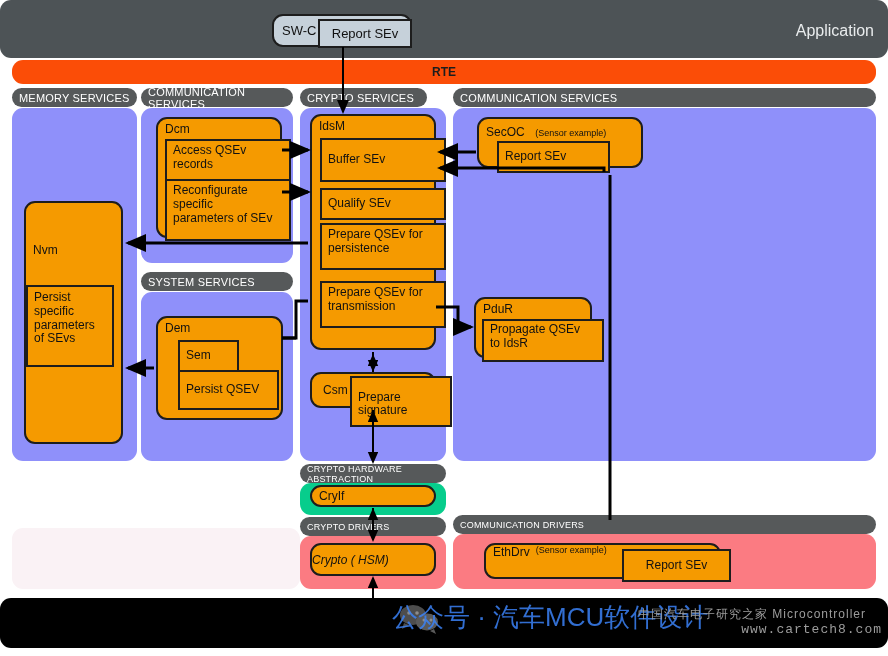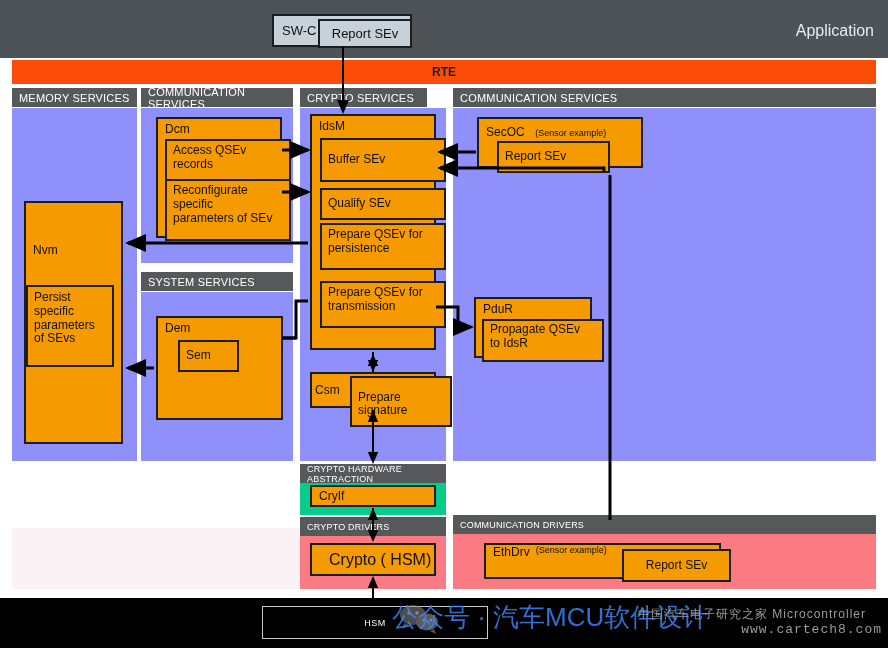--- a/index.html
+++ b/index.html
@@ -1,20 +1,20 @@
 <!DOCTYPE html>
 <html><head>
 <meta charset="utf-8">
 <style>
   html,body{margin:0;padding:0;background:#fff;}
   body{font-family:"Liberation Sans","DejaVu Sans",sans-serif;}
   #canvas{position:relative;width:888px;height:656px;background:#ffffff;overflow:hidden;}
 
   
-  .abs{position:absolute;box-sizing:border-box;}
+  .abs{position:absolute;box-sizing:border-box;border-radius:11px;}
 
   
   .app-strip{left:0;top:0;width:888px;height:58px;background:#4d5356;}
   .app-label{right:14px;top:22px;color:#e9eced;font-size:16px;}
 
   .swc-box{left:272px;top:14px;width:140px;height:33px;background:#c6d1da;
            border:2px solid #1d1d1d;display:flex;align-items:center;}
   .swc-text{padding-left:8px;font-size:13px;color:#111;}
   .swc-inner{position:absolute;left:44px;top:3px;width:90px;height:25px;
              border:2px solid #1d1d1d;background:#c6d1da;display:flex;
@@ -103,39 +103,40 @@
 specific
 parameters of     SEv</div>
   </div>
 
   <div class="abs hdr" style="left:141px;top:272px;width:152px;">SYSTEM SERVICES</div>
   <div class="abs panel-bsw" style="left:141px;top:292px;width:152px;height:169px;"></div>
 
   <div class="abs mod" style="left:156px;top:316px;width:127px;height:104px;">
     <div class="mod-title">Dem</div>
     <div class="sub" style="position:absolute;left:20px;top:22px;width:45px;height:24px;">Sem</div>
+    <div class="sub" style="position:absolute;left:20px;top:52px;width:85px;height:32px;">Persist   QSEV</div>
   </div>
 
   <div class="abs hdr" style="left:300px;top:88px;width:127px;">CRYPTO SERVICES</div>
   <div class="abs panel-bsw" style="left:300px;top:108px;width:146px;height:353px;"></div>
 
   <div class="abs mod" style="left:310px;top:114px;width:126px;height:236px;">
     <div class="mod-title">IdsM</div>
     <div class="sub" style="position:absolute;left:8px;top:22px;width:110px;height:36px;">Buffer   SEv</div>
     <div class="sub" style="position:absolute;left:8px;top:72px;width:110px;height:24px;">Qualify    SEv</div>
     <div class="sub" style="position:absolute;left:8px;top:107px;width:110px;height:38px;
          white-space:pre-line;align-items:flex-start;padding-top:3px;">Prepare   QSEv for
 persistence</div>
     <div class="sub" style="position:absolute;left:8px;top:165px;width:110px;height:38px;
          white-space:pre-line;align-items:flex-start;padding-top:3px;">Prepare   QSEv for
 transmission</div>
   </div>
 
   <div class="abs mod" style="left:310px;top:372px;width:126px;height:36px;display:flex;align-items:center;">
-    <span style="font-size:12px;color:#111;padding-left:3px;">Csm</span>
+    <span style="font-size:12px;color:#111;padding-left:11px;">Csm</span>
     <span class="sub" style="position:absolute;left:38px;top:2px;width:86px;height:32px;
           white-space:pre-line;align-items:flex-start;padding-top:13px;line-height:1.1;">Prepare
 signature</span>
   </div>
 
   <div class="abs hdr" style="left:453px;top:88px;width:423px;">COMMUNICATION SERVICES</div>
   <div class="abs panel-bsw" style="left:453px;top:108px;width:423px;height:353px;"></div>
 
   <div class="abs mod" style="left:477px;top:117px;width:166px;height:51px;">
     <div style="padding:3px 0 0 7px;">
@@ -154,38 +155,35 @@
 
   <div class="abs hdr small" style="left:300px;top:464px;width:146px;">CRYPTO  HARDWARE ABSTRACTION</div>
   <div class="abs panel-hw" style="left:300px;top:483px;width:146px;height:32px;"></div>
   <div class="abs mod" style="left:310px;top:485px;width:126px;height:22px;display:flex;align-items:center;">
     <span style="font-size:12px;color:#111;padding-left:7px;">CryIf</span>
   </div>
 
   <div class="abs hdr small" style="left:300px;top:517px;width:146px;">CRYPTO  DRIVERS</div>
   <div class="abs panel-drv" style="left:300px;top:536px;width:146px;height:53px;"></div>
   <div class="abs mod" style="left:310px;top:543px;width:126px;height:33px;display:flex;align-items:center;">
-    <span style="font-size:16px;color:#111;padding-left:17px;">Crypto (   HSM)</span>
+    <span style="font-size:12px;color:#111;padding-left:0;font-style:italic;">Crypto (   HSM)</span>
   </div>
 
   <div class="abs panel-drv-pale" style="left:12px;top:528px;width:288px;height:61px;"></div>
 
   <div class="abs hdr small" style="left:453px;top:515px;width:423px;">COMMUNICATION DRIVERS</div>
   <div class="abs panel-drv" style="left:453px;top:534px;width:423px;height:55px;"></div>
   <div class="abs mod" style="left:484px;top:543px;width:237px;height:36px;display:flex;">
     <span style="font-size:12px;color:#111;padding-left:7px;">EthDrv</span>
     <span class="note" style="margin-left:6px;">(Sensor example)</span>
     <span class="sub" style="position:absolute;left:136px;top:4px;width:93px;height:25px;
           justify-content:center;">Report   SEv</span>
   </div>
 
   <div class="abs hsm-strip"></div>
-  <div class="abs hsm-box">
-    <span class="hsm-label">HSM</span>
-  </div>
 
   <svg class="lines" viewBox="0 0 888 656">
     <defs>
       <marker id="ah" markerWidth="8" markerHeight="8" refX="6" refY="3" orient="auto" markerUnits="strokeWidth">
         <path d="M0,0 L7,3 L0,6 z" fill="#000"></path>
       </marker>
       <marker id="ahs" markerWidth="7" markerHeight="7" refX="5" refY="2.6" orient="auto" markerUnits="strokeWidth">
         <path d="M0,0 L6,2.6 L0,5.2 z" fill="#000"></path>
       </marker>
     </defs>

